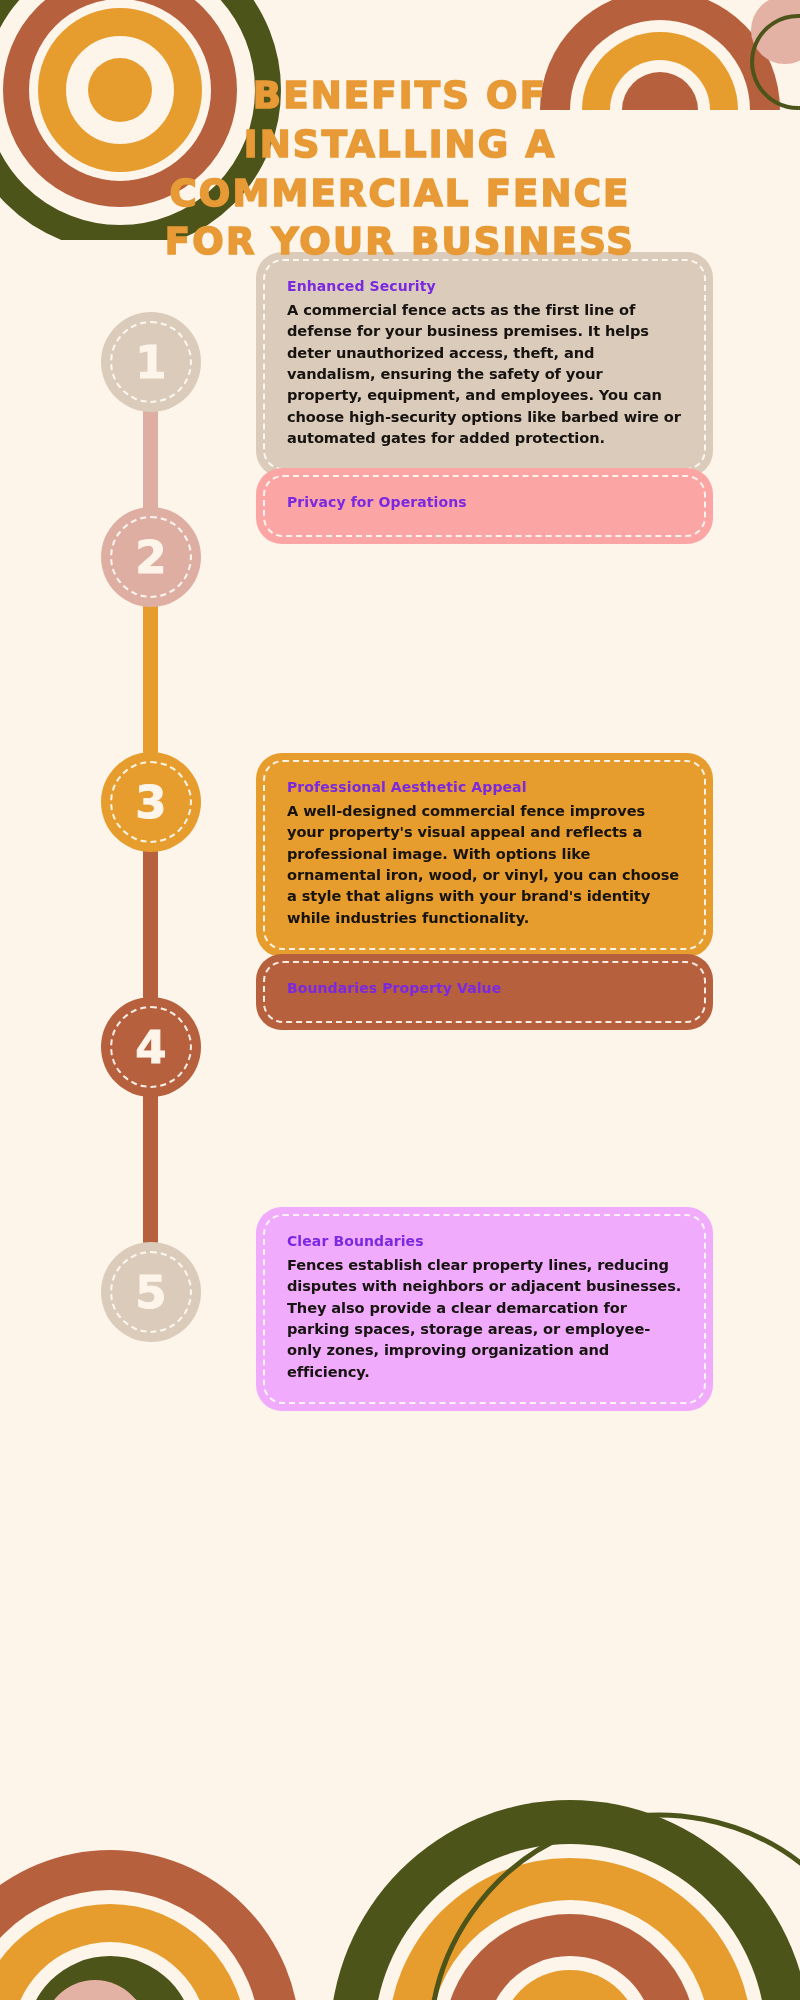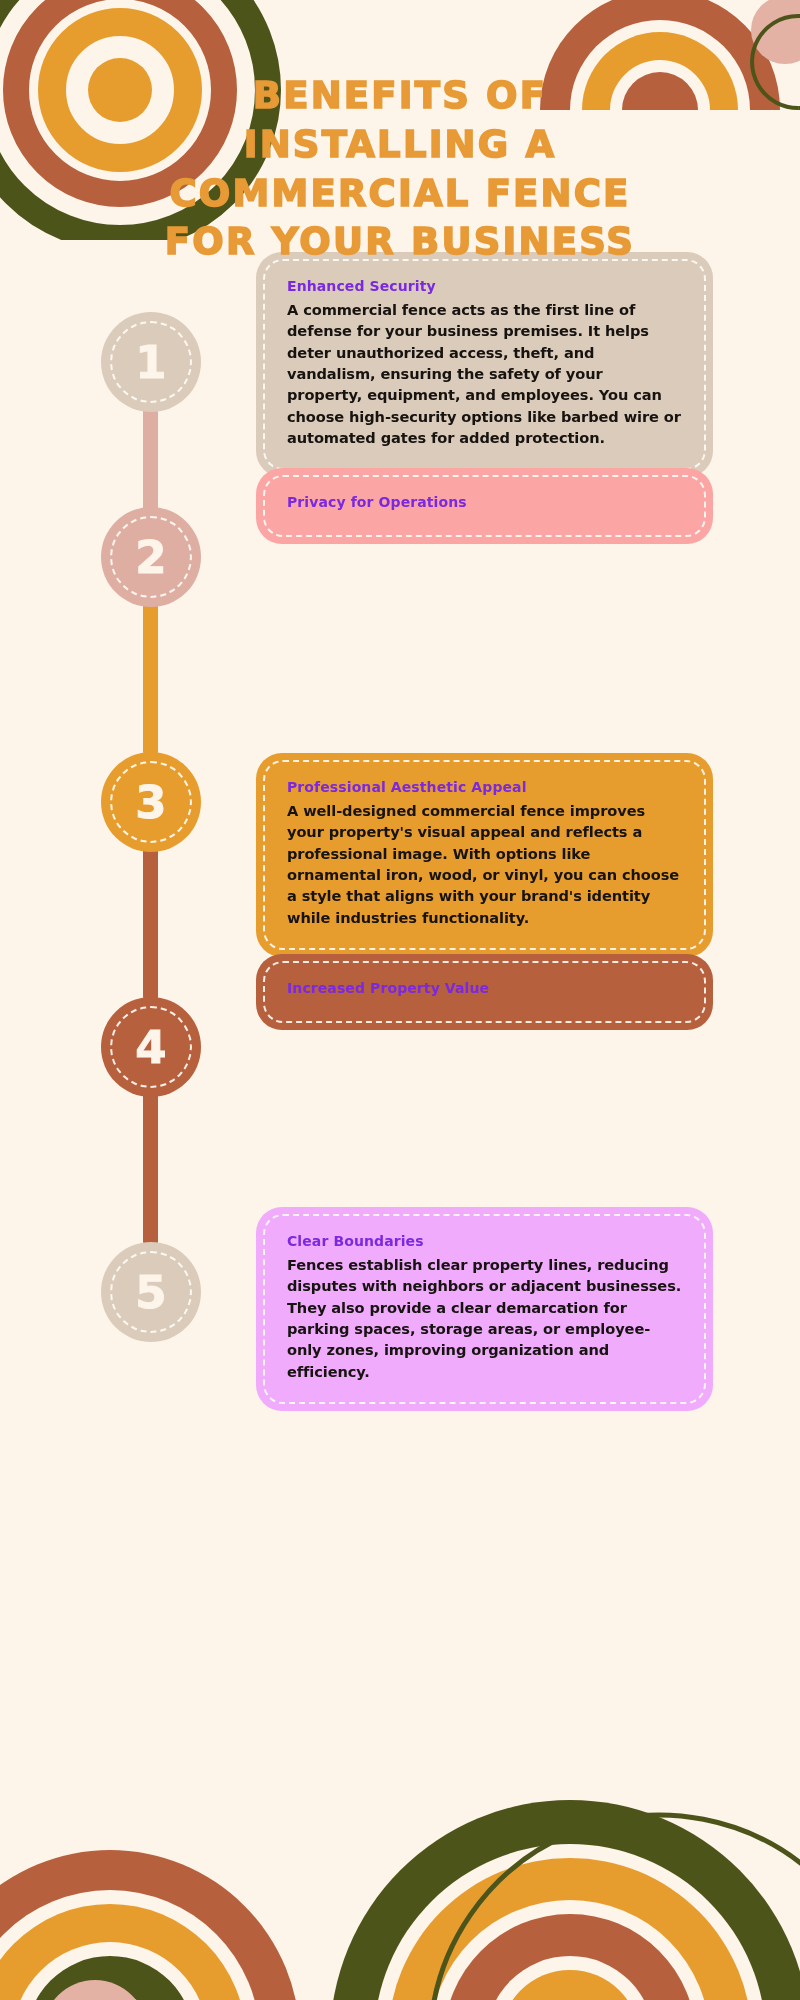--- a/index.html
+++ b/index.html
@@ -164,21 +164,21 @@
     </div>
 
     <div class="step" style="height:245px;">
       <div class="rail" style="top:52px;height:200px;background:#B6603E;"></div>
       <div class="bullet" style="top:0;background:#B6603E;">
         <span class="dashring"></span>
         <span class="num">4</span>
       </div>
       <div class="card" style="top:-43px;background:#B6603E;">
         <div class="dashbox">
-          <h3>Increased Property Value</h3>
+          <h3>Boundaries Property Value</h3>
         </div>
       </div>
     </div>
 
     <div class="step" style="height:230px;">
       <div class="bullet" style="top:0;background:#DBCBBA;">
         <span class="dashring"></span>
         <span class="num">5</span>
       </div>
       <div class="card" style="top:-35px;background:#f0abfc;">

